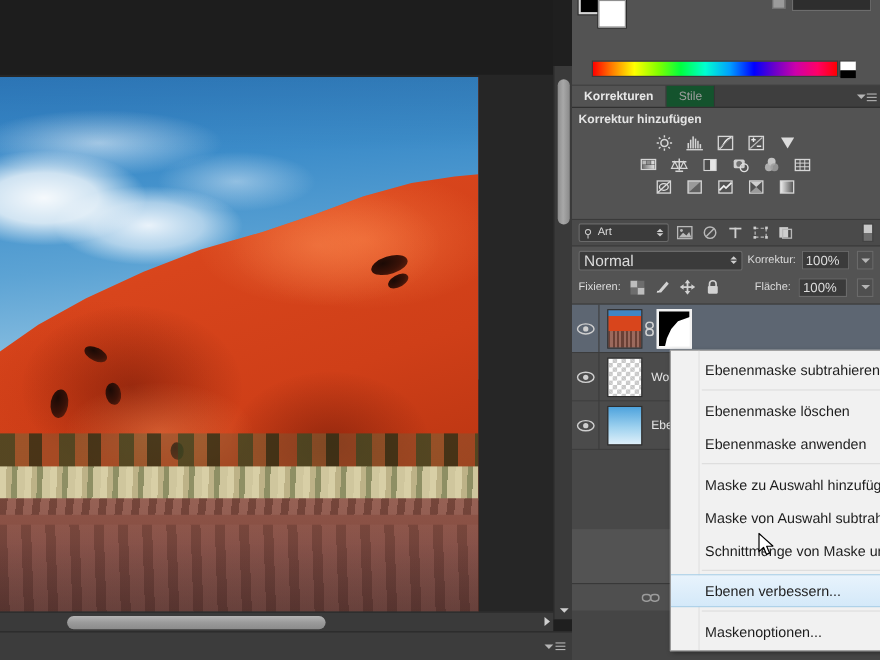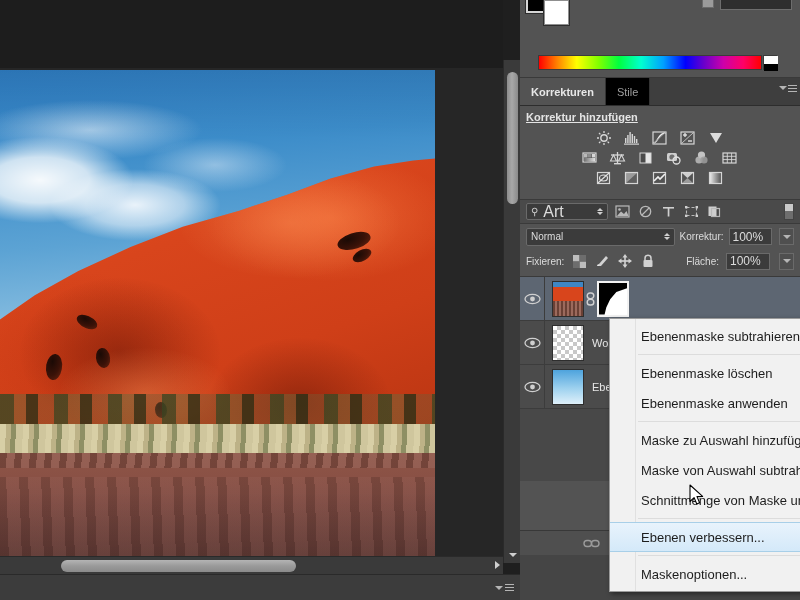--- a/index.html
+++ b/index.html
@@ -153,86 +153,86 @@
     position:absolute; left:18px; top:55px; width:224px; height:15px;
     background: linear-gradient(90deg,#ff0000 0%,#ff7f00 8%,#ffff00 17%,#7fff00 27%,#00ff40 36%,#00ffd0 46%,#00a0ff 56%,#0000ff 66%,#6600cc 74%,#cc00aa 83%,#ff0066 92%,#ff0000 100%);
     border:1px solid #3b3b3b;
   }
   #ramp-bw { position:absolute; left:243px; top:55px; width:14px; height:15px; border:1px solid #3b3b3b; }
   #ramp-bw-w { position:absolute; left:0; top:0; width:14px; height:8px; background:#fff; }
   #ramp-bw-k { position:absolute; left:0; top:8px; width:14px; height:7px; background:#000; }
 
   
   .panel-tabbar {
-    display:flex; align-items:stretch; height:28px;
+    display:flex; align-items:stretch; height:20px;
     background:#3e3e3e; border-bottom:1px solid #2d2d2d; position:relative;
   }
   .panel-tab {
     display:flex; align-items:center; padding:0 11px;
-    font-size:11px; color:#9e9e9e; background:#000000;
+    font-size:11px; color:#9e9e9e; background:#14532d;
     border-right:1px solid #343434;
   }
   .panel-tab.active { background:#535353; color:#e8e8e8; font-weight:bold; }
   .panel-menu-btn {
     position:absolute; right:5px; top:4px; width:16px; height:12px;
     display:flex; align-items:center; gap:1px;
   }
   .menu-lines { display:flex; flex-direction:column; gap:2px; }
   .menu-lines i { display:block; width:9px; height:1px; background:#b5b5b5; }
   .tri-down {
     width:0;height:0;border-left:4px solid transparent;border-right:4px solid transparent;
     border-top:4px solid #b5b5b5;
   }
 
   
   #korrekturen {
     position:absolute; left:0; top:78px; width:280px; height:122px;
     background:#535353; border-bottom:1px solid #3a3a3a;
   }
   #korr-title {
-    font-size:11px; color:#e4e4e4; font-weight:bold; padding:5px 0 3px 6px;text-decoration:underline;
+    font-size:11px; color:#e4e4e4; font-weight:bold; padding:5px 0 3px 6px;
   }
   .adj-row { display:flex; justify-content:center; gap:8px; margin-top:3px; }
   .adj-ic {
     width:20px; height:17px; display:flex; align-items:center; justify-content:center;
   }
 
   
   #ebenen {
     position:absolute; left:0; top:200px; width:280px; height:355px;
     background:#535353;
   }
   #filter-row {
     display:flex; align-items:center; height:24px; padding:0 6px; gap:6px;
     background:#4a4a4a; border-bottom:1px solid #3a3a3a;
   }
   #filter-select {
     display:flex; align-items:center; width:82px; height:17px;
     background:#3b3b3b; border:1px solid #6a6a6a; border-radius:2px;
     padding:0 4px; gap:5px;
   }
-  #filter-select span { font-size:16px; color:#dcdcdc; }
+  #filter-select span { font-size:10px; color:#dcdcdc; }
   .updown { display:flex; flex-direction:column; gap:1px; margin-left:auto; }
   .updown i { width:0;height:0;border-left:3px solid transparent;border-right:3px solid transparent; }
   .updown i.u { border-bottom:3px solid #cfcfcf; }
   .updown i.d { border-top:3px solid #cfcfcf; }
   .filter-ic { width:17px; height:16px; display:flex; align-items:center; justify-content:center; }
   #filter-toggle {
     width:10px; height:17px; margin-left:auto;
     background:linear-gradient(180deg,#c9c9c9 0 50%,#6e6e6e 50% 100%);
     border:1px solid #434343;
   }
   #blend-row {
     display:flex; align-items:center; height:25px; padding:0 6px; gap:5px;
   }
   #blend-select {
     display:flex; align-items:center; width:150px; height:18px;
     background:#3b3b3b; border:1px solid #6a6a6a; border-radius:2px; padding:0 4px;
   }
-  #blend-select span { font-size:10px; color:#dcdcdc; }
+  #blend-select span { font-size:14px; color:#dcdcdc; }
   .lbl { font-size:10px; color:#dcdcdc; white-space:nowrap; }
   .numbox {
     display:flex; align-items:center; width:44px; height:17px;
     background:#3b3b3b; border:1px solid #6a6a6a; padding:0 3px;
   }
   .numbox span { font-size:12px; color:#dcdcdc; }
   .dropbtn {
     width:15px; height:17px; background:#4f4f4f; border:1px solid #6a6a6a;
     display:flex; align-items:center; justify-content:center; margin-left:2px;
   }

